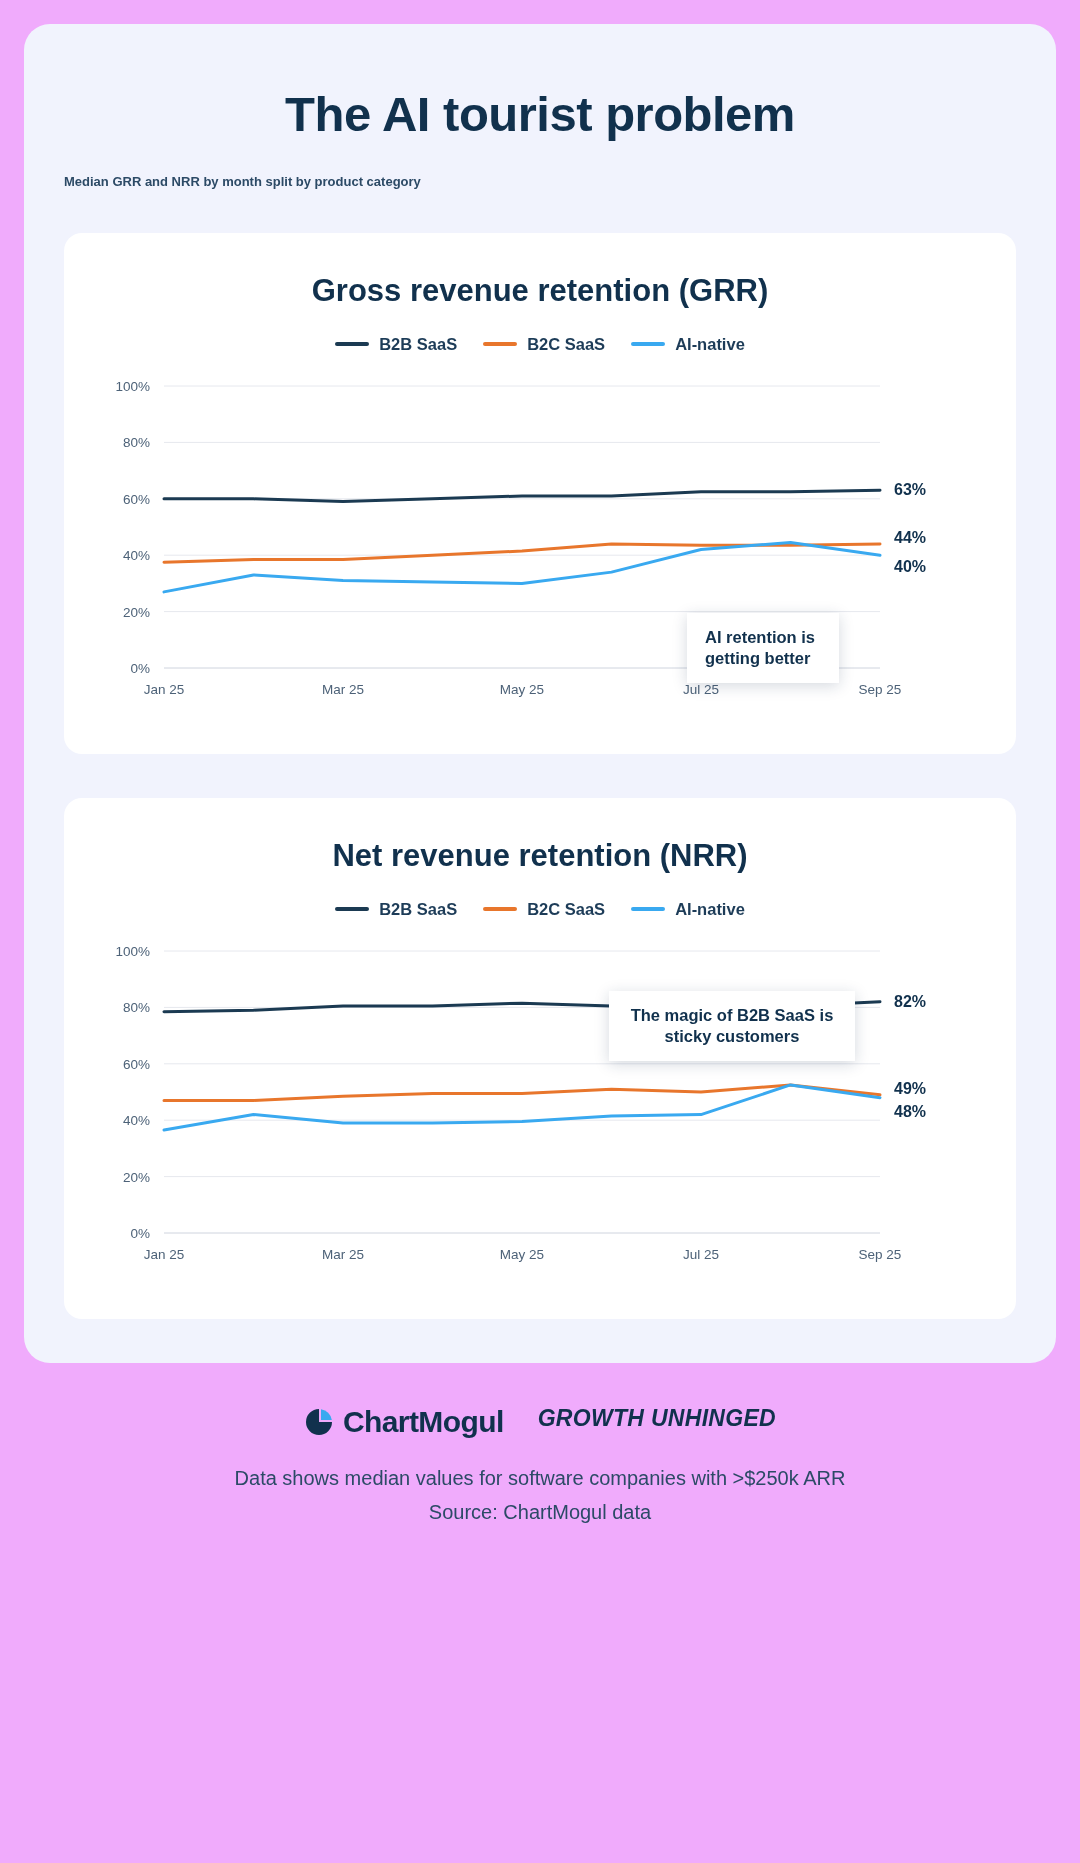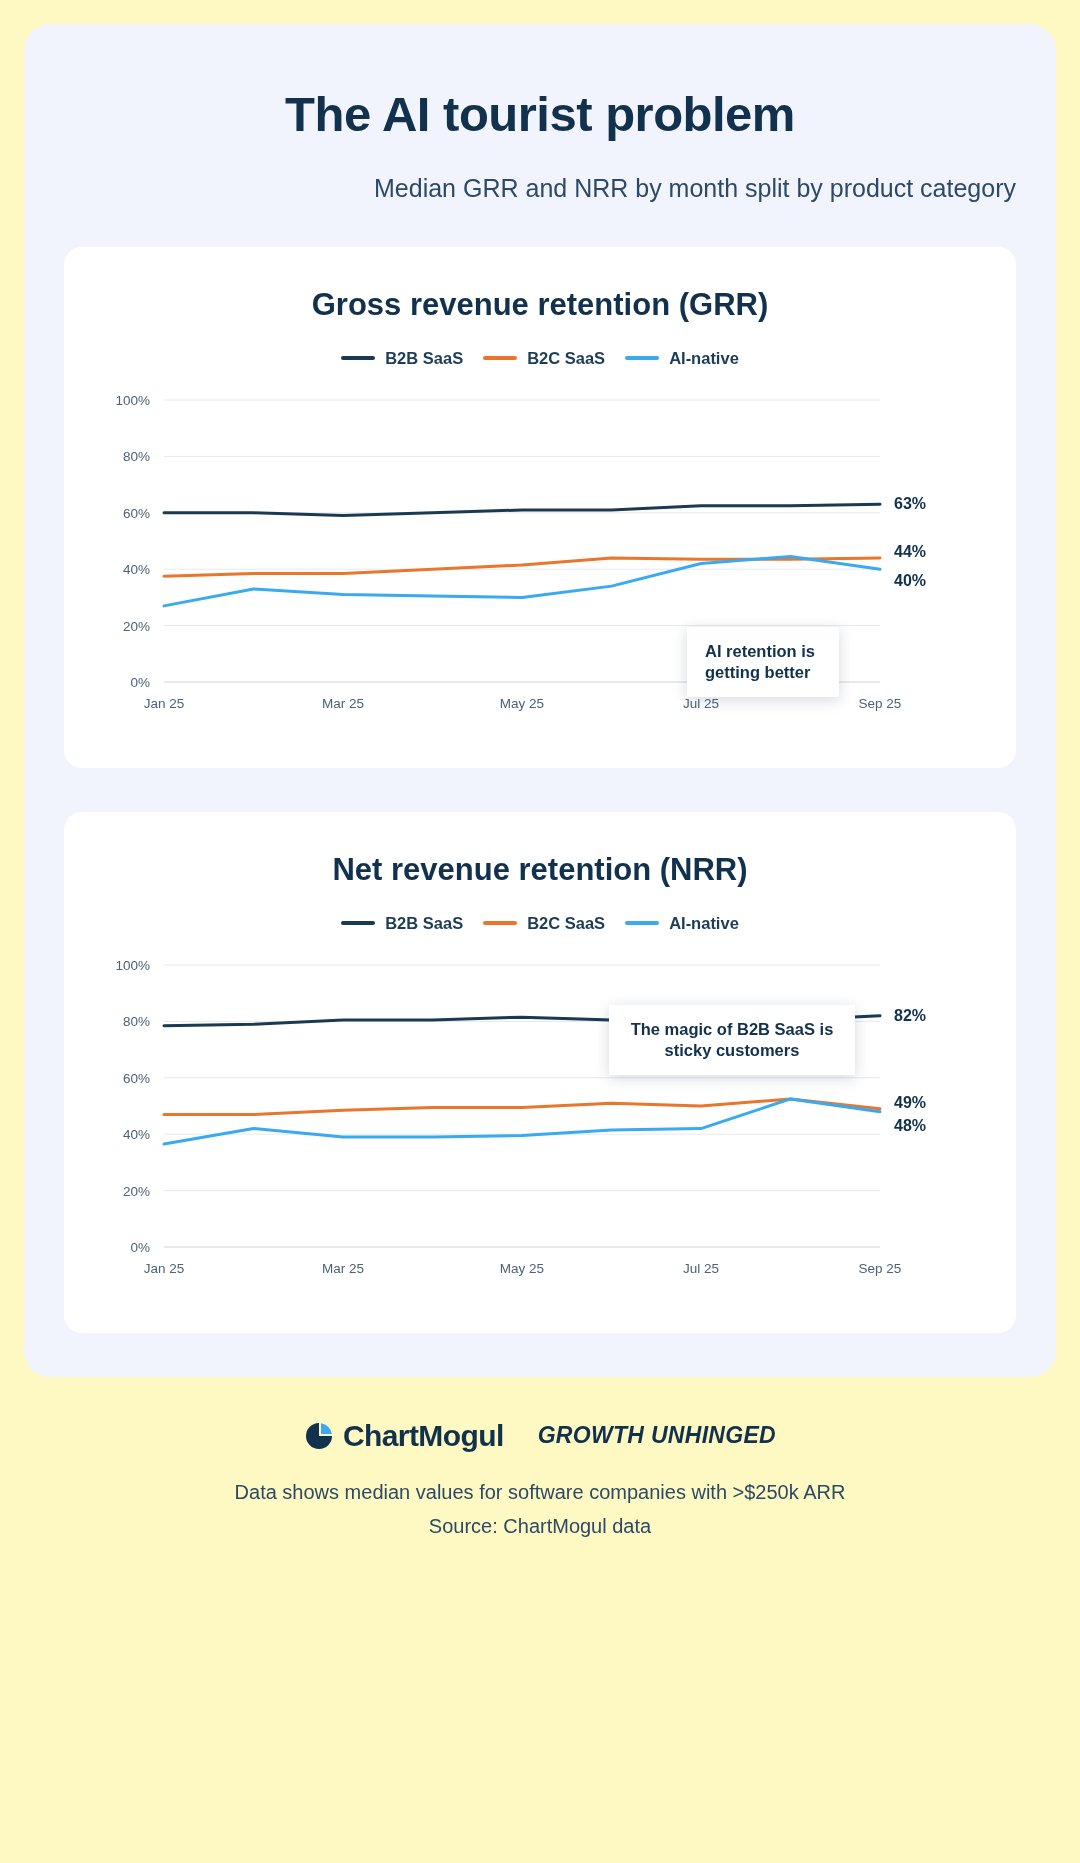--- a/index.html
+++ b/index.html
@@ -11,66 +11,66 @@
     width: 1080px;
     height: 1863px;
     font-family: "Liberation Sans", sans-serif;
     color: #16324f;
     overflow: hidden;
   }
   .page {
     width: 1080px;
     height: 1863px;
     position: relative;
-    background: #fef9c3;
+    background: #f0abfc;
     box-sizing: border-box;
     padding: 24px 24px 0 24px;
   }
   .panel {
     background: #f1f3fd;
     border-radius: 26px;
     padding: 52px 40px 44px 40px;
     box-sizing: border-box;
   }
   .title {
     text-align: center;
     font-size: 49px;
     font-weight: bold;
     letter-spacing: -0.5px;
     color: #11314d;
     margin: 12px 0 0 0;
     line-height: 1.1;
   }
   .subtitle {
-    text-align: right;
-    font-size: 25px;
+    text-align: left;
+    font-size: 13px;
     color: #2c4a66;
     margin: 32px 0 0 0;
-    font-weight: normal;
+    font-weight: bold;
   }
   .card {
     background: #ffffff;
     border-radius: 18px;
     margin-top: 44px;
     padding: 32px 26px 26px 26px;
     box-sizing: border-box;
     position: relative;
   }
   .card-title {
     text-align: center;
     font-size: 31px;
     font-weight: bold;
     color: #11314d;
     margin: 8px 0 0 0;
   }
   .legend {
     display: flex;
     justify-content: center;
     align-items: center;
-    gap: 20px;
+    gap: 26px;
     margin-top: 26px;
   }
   .legend-item {
     display: flex;
     align-items: center;
     gap: 10px;
     font-size: 16.5px;
     color: #1d3c58;
     font-weight: 600;
   }
@@ -100,21 +100,21 @@
     line-height: 1.28;
     box-sizing: border-box;
   }
   .footer {
     margin-top: 42px;
     text-align: center;
   }
   .brands {
     display: flex;
     justify-content: center;
-    align-items: center;
+    align-items: flex-start;
     gap: 34px;
   }
   .brand-chartmogul {
     display: flex;
     align-items: center;
     gap: 9px;
     font-size: 30px;
     font-weight: bold;
     color: #11314d;
     letter-spacing: -0.6px;

